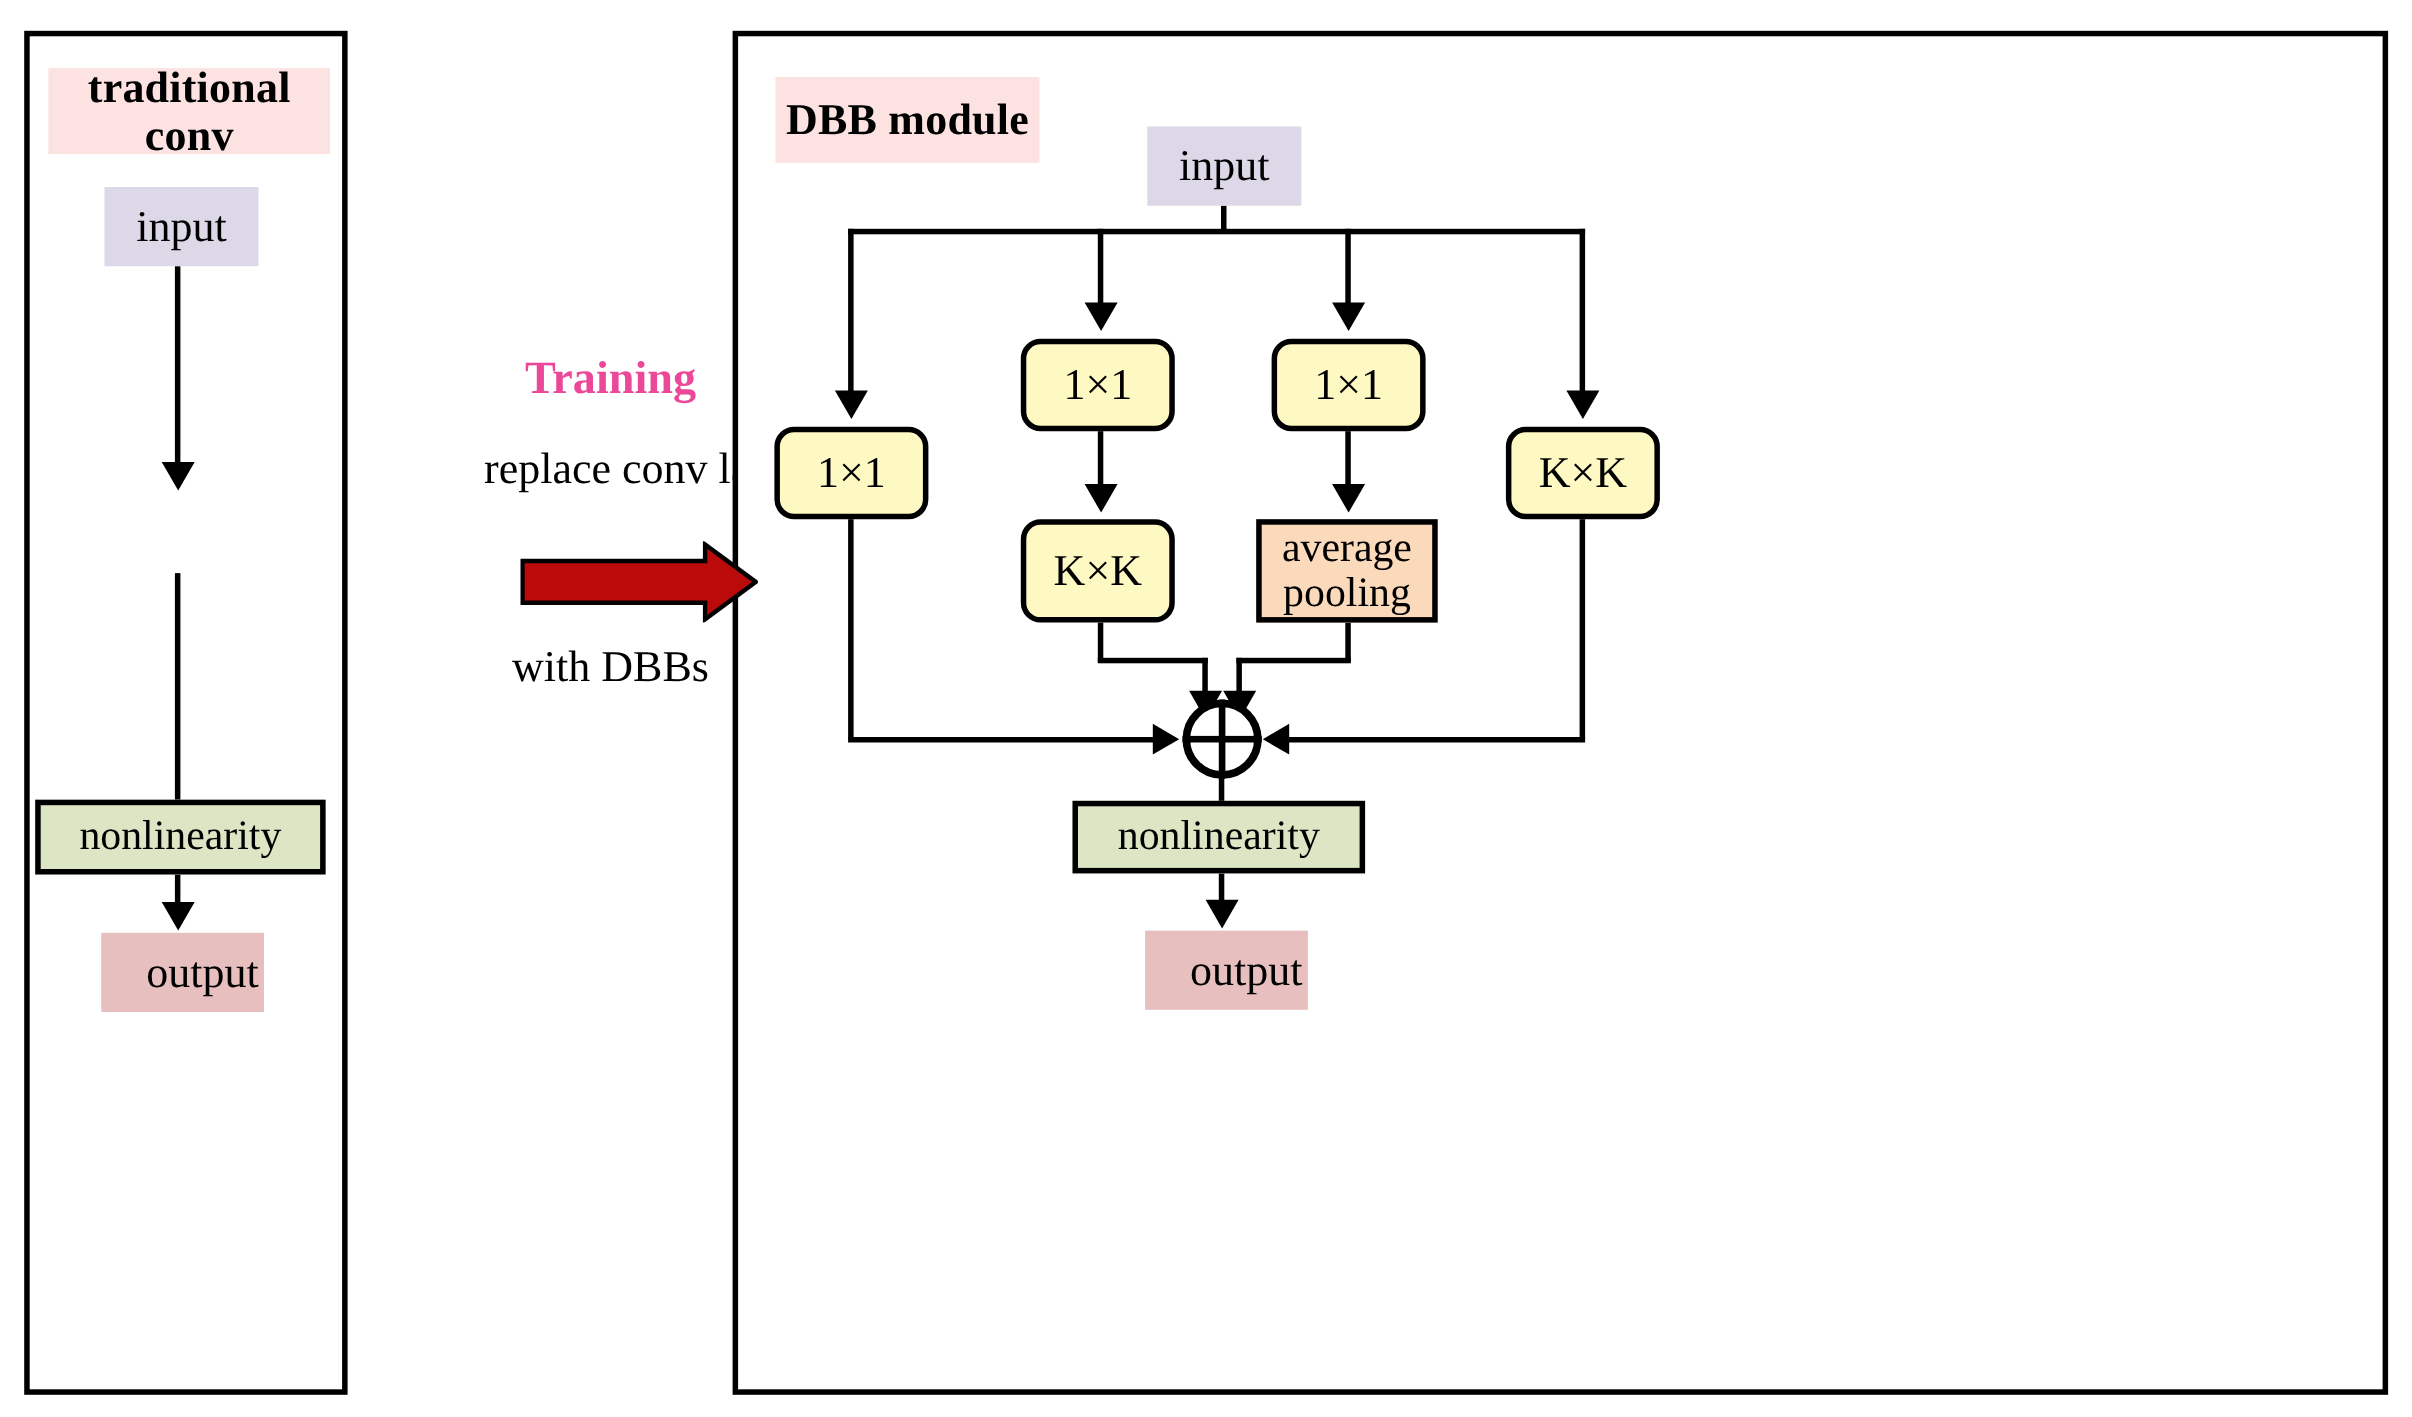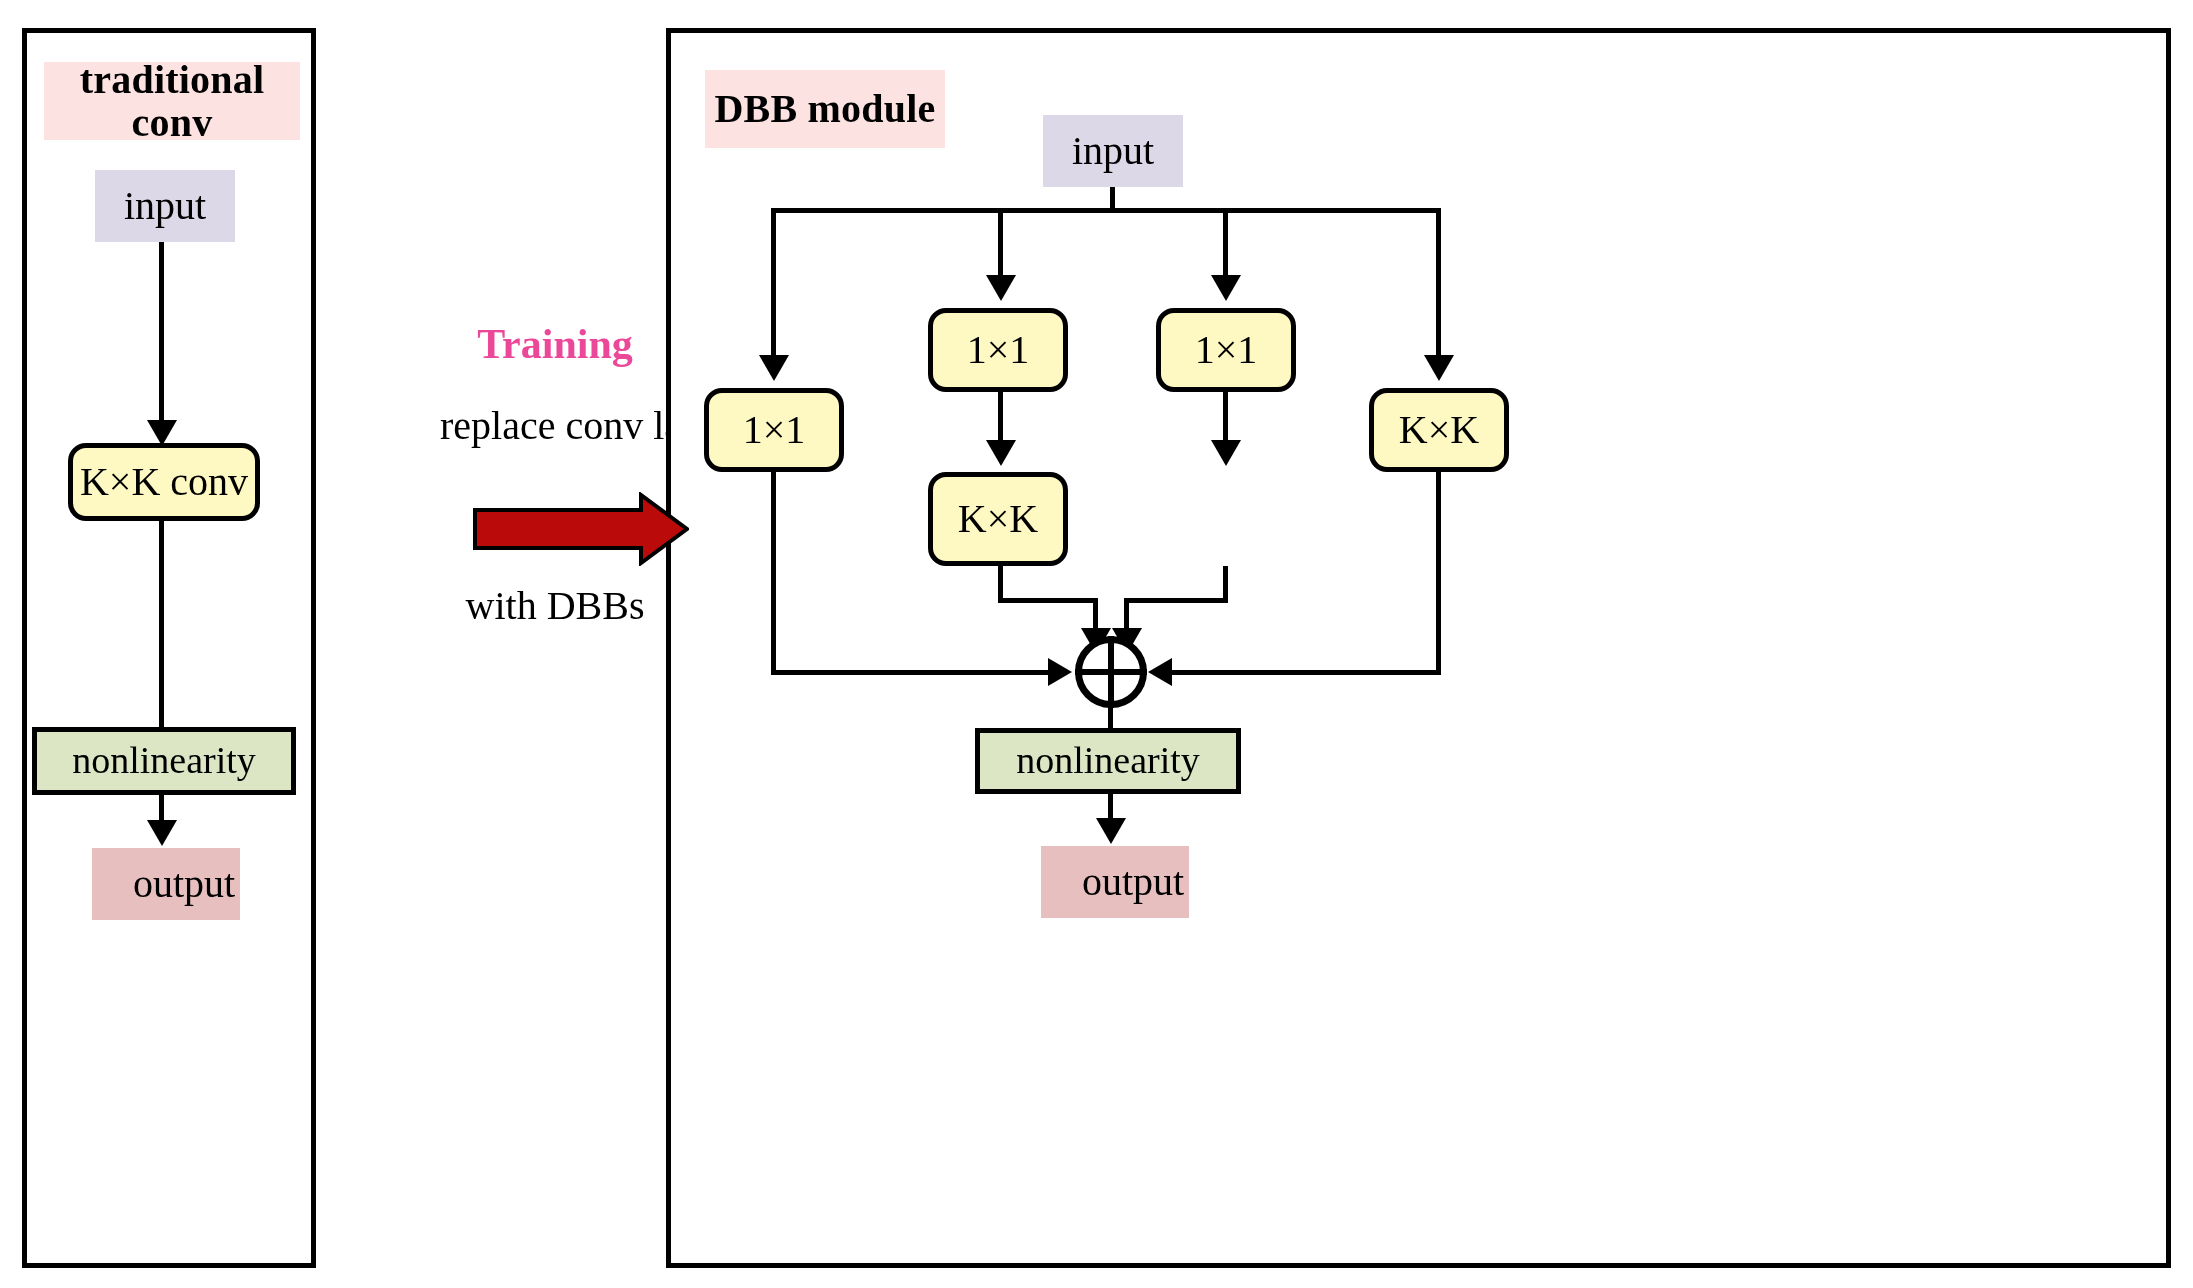--- a/index.html
+++ b/index.html
@@ -160,21 +160,20 @@
 
   <div id="panel-left" class="panel"></div>
 
   <div class="node tag fill-pink" style="left:44px; top:62px; width:256px; height:78px; font-size:40px;">traditional conv</div>
 
   <div class="node fill-lavender" style="left:95px; top:170px; width:140px; height:72px; font-size:40px;">input</div>
 
   <div class="vline" style="left:159px; top:242px; height:186px;"></div>
   <div class="arrowhead arrow-down" style="left:147px; top:420px;"></div>
 
-  <div class="node bordered fill-blue" style="left:68px; top:443px; width:192px; height:78px; font-size:40px;">K×K conv</div>
 
   <div class="vline" style="left:159px; top:521px; height:206px;"></div>
 
   <div class="node bordered fill-green" style="left:32px; top:727px; width:264px; height:68px; font-size:38px;">nonlinearity</div>
 
   <div class="vline" style="left:159px; top:795px; height:40px;"></div>
   <div class="arrowhead arrow-down" style="left:147px; top:820px;"></div>
 
   <div class="node fill-rose" style="left:92px; top:848px; width:148px; height:72px; font-size:40px;">output</div>
 
@@ -218,20 +217,22 @@
   <div class="vline" style="left:998px; top:566px; height:36px;"></div>
   <div class="hline" style="left:998px; top:598px; width:100px;"></div>
   <div class="vline" style="left:1093px; top:598px; height:42px;"></div>
   <div class="arrowhead arrow-down" style="left:1081px; top:628px;"></div>
 
   <div class="vline" style="left:1223px; top:208px; height:80px;"></div>
   <div class="arrowhead arrow-down" style="left:1211px; top:275px;"></div>
   <div class="node bordered fill-blue" style="left:1156px; top:308px; width:140px; height:84px; font-size:40px;">1×1</div>
   <div class="vline" style="left:1223px; top:392px; height:58px;"></div>
   <div class="arrowhead arrow-down" style="left:1211px; top:440px;"></div>
+  <div class="node bordered fill-peach" style="left:1142px; top:472px; width:165px; height:94px; font-size:38px;">average
+pooling</div>
 
   <div class="vline" style="left:1223px; top:566px; height:36px;"></div>
   <div class="hline" style="left:1124px; top:598px; width:104px;"></div>
   <div class="vline" style="left:1124px; top:598px; height:42px;"></div>
   <div class="arrowhead arrow-down" style="left:1112px; top:628px;"></div>
 
   <div class="vline" style="left:1436px; top:208px; height:160px;"></div>
   <div class="arrowhead arrow-down" style="left:1424px; top:355px;"></div>
   <div class="node bordered fill-blue" style="left:1369px; top:388px; width:140px; height:84px; font-size:40px;">K×K</div>
 

